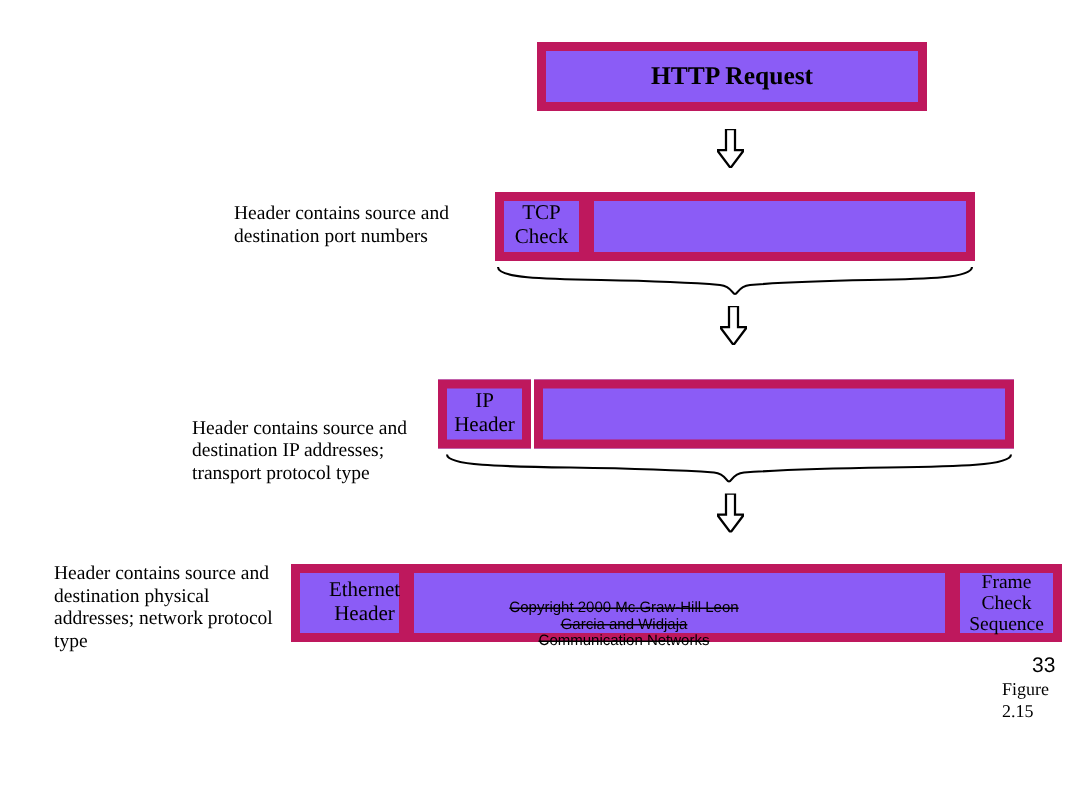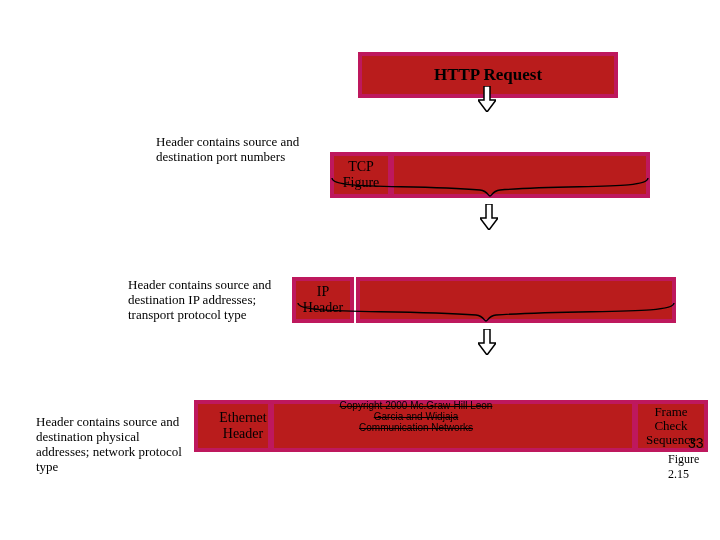--- a/index.html
+++ b/index.html
@@ -11,24 +11,23 @@
     font-family: "Times New Roman", Times, serif;
     color: #000;
   }
   .stage {
     position: relative;
     width: 720px;
     height: 540px;
   }
   .box {
     position: absolute;
-    border: 4px solid #be185d;
-    background: #b91c1c;
+    border: 6px solid #be185d;
+    background: #8b5cf6;
     box-sizing: border-box;
-    margin-top: 24px;
   }
   .label {
     position: absolute;
     font-size: 13px;
     line-height: 1.15;
   }
   .center {
     display: flex;
     align-items: center;
     justify-content: center;
@@ -73,21 +72,21 @@
     <span style="font-size:17px; font-weight:bold;">HTTP Request</span>
   </div>
 
   <svg class="arrow" style="left:478px; top:86px;" viewBox="0 0 18 26">
     <path d="M6 0 H12 V14 H18 L9 26 L0 14 H6 Z" fill="#fff" stroke="#000" stroke-width="1.5"></path>
   </svg>
 
   <div class="label" style="left:156px; top:135px; width:160px;">Header contains source and destination port numbers</div>
 
   <div class="box center" style="left:330px; top:128px; width:62px; height:46px; font-size:14px;">
-    <span>TCP Figure</span>
+    <span>TCP Check</span>
   </div>
 
   <div class="box" style="left:390px; top:128px; width:260px; height:46px;"></div>
 
   <svg class="brace" style="left:330px; top:176px; width:320px; height:22px;" viewBox="0 0 320 22" preserveAspectRatio="none">
     <path d="M2 2 C 2 14, 80 8, 150 14 C 158 15, 158 20, 160 20 C 162 20, 162 15, 170 14 C 240 8, 318 14, 318 2" fill="none" stroke="#000" stroke-width="1.4"></path>
   </svg>
 
   <svg class="arrow" style="left:480px; top:204px;" viewBox="0 0 18 26">
     <path d="M6 0 H12 V14 H18 L9 26 L0 14 H6 Z" fill="#fff" stroke="#000" stroke-width="1.5"></path>
@@ -102,21 +101,21 @@
   <div class="box" style="left:356px; top:253px; width:320px; height:46px;"></div>
 
   <svg class="brace" style="left:296px; top:301px; width:380px; height:22px;" viewBox="0 0 380 22" preserveAspectRatio="none">
     <path d="M2 2 C 2 14, 95 8, 180 14 C 188 15, 188 20, 190 20 C 192 20, 192 15, 200 14 C 285 8, 378 14, 378 2" fill="none" stroke="#000" stroke-width="1.4"></path>
   </svg>
 
   <svg class="arrow" style="left:478px; top:329px;" viewBox="0 0 18 26">
     <path d="M6 0 H12 V14 H18 L9 26 L0 14 H6 Z" fill="#fff" stroke="#000" stroke-width="1.5"></path>
   </svg>
 
-  <div class="label" style="left:36px; top:375px; width:150px;margin-top:40px;">Header contains source and destination physical addresses; network protocol type</div>
+  <div class="label" style="left:36px; top:375px; width:150px;">Header contains source and destination physical addresses; network protocol type</div>
 
   <div class="box center" style="left:194px; top:376px; width:78px; height:52px; font-size:14px;padding-left:20px;">
     <span>Ethernet Header</span>
   </div>
 
   <div class="box" style="left:270px; top:376px; width:366px; height:52px;"></div>
 
   <div class="box center" style="left:634px; top:376px; width:74px; height:52px; font-size:13px; line-height:1.1;">
     <span>Frame Check Sequence</span>
   </div>

